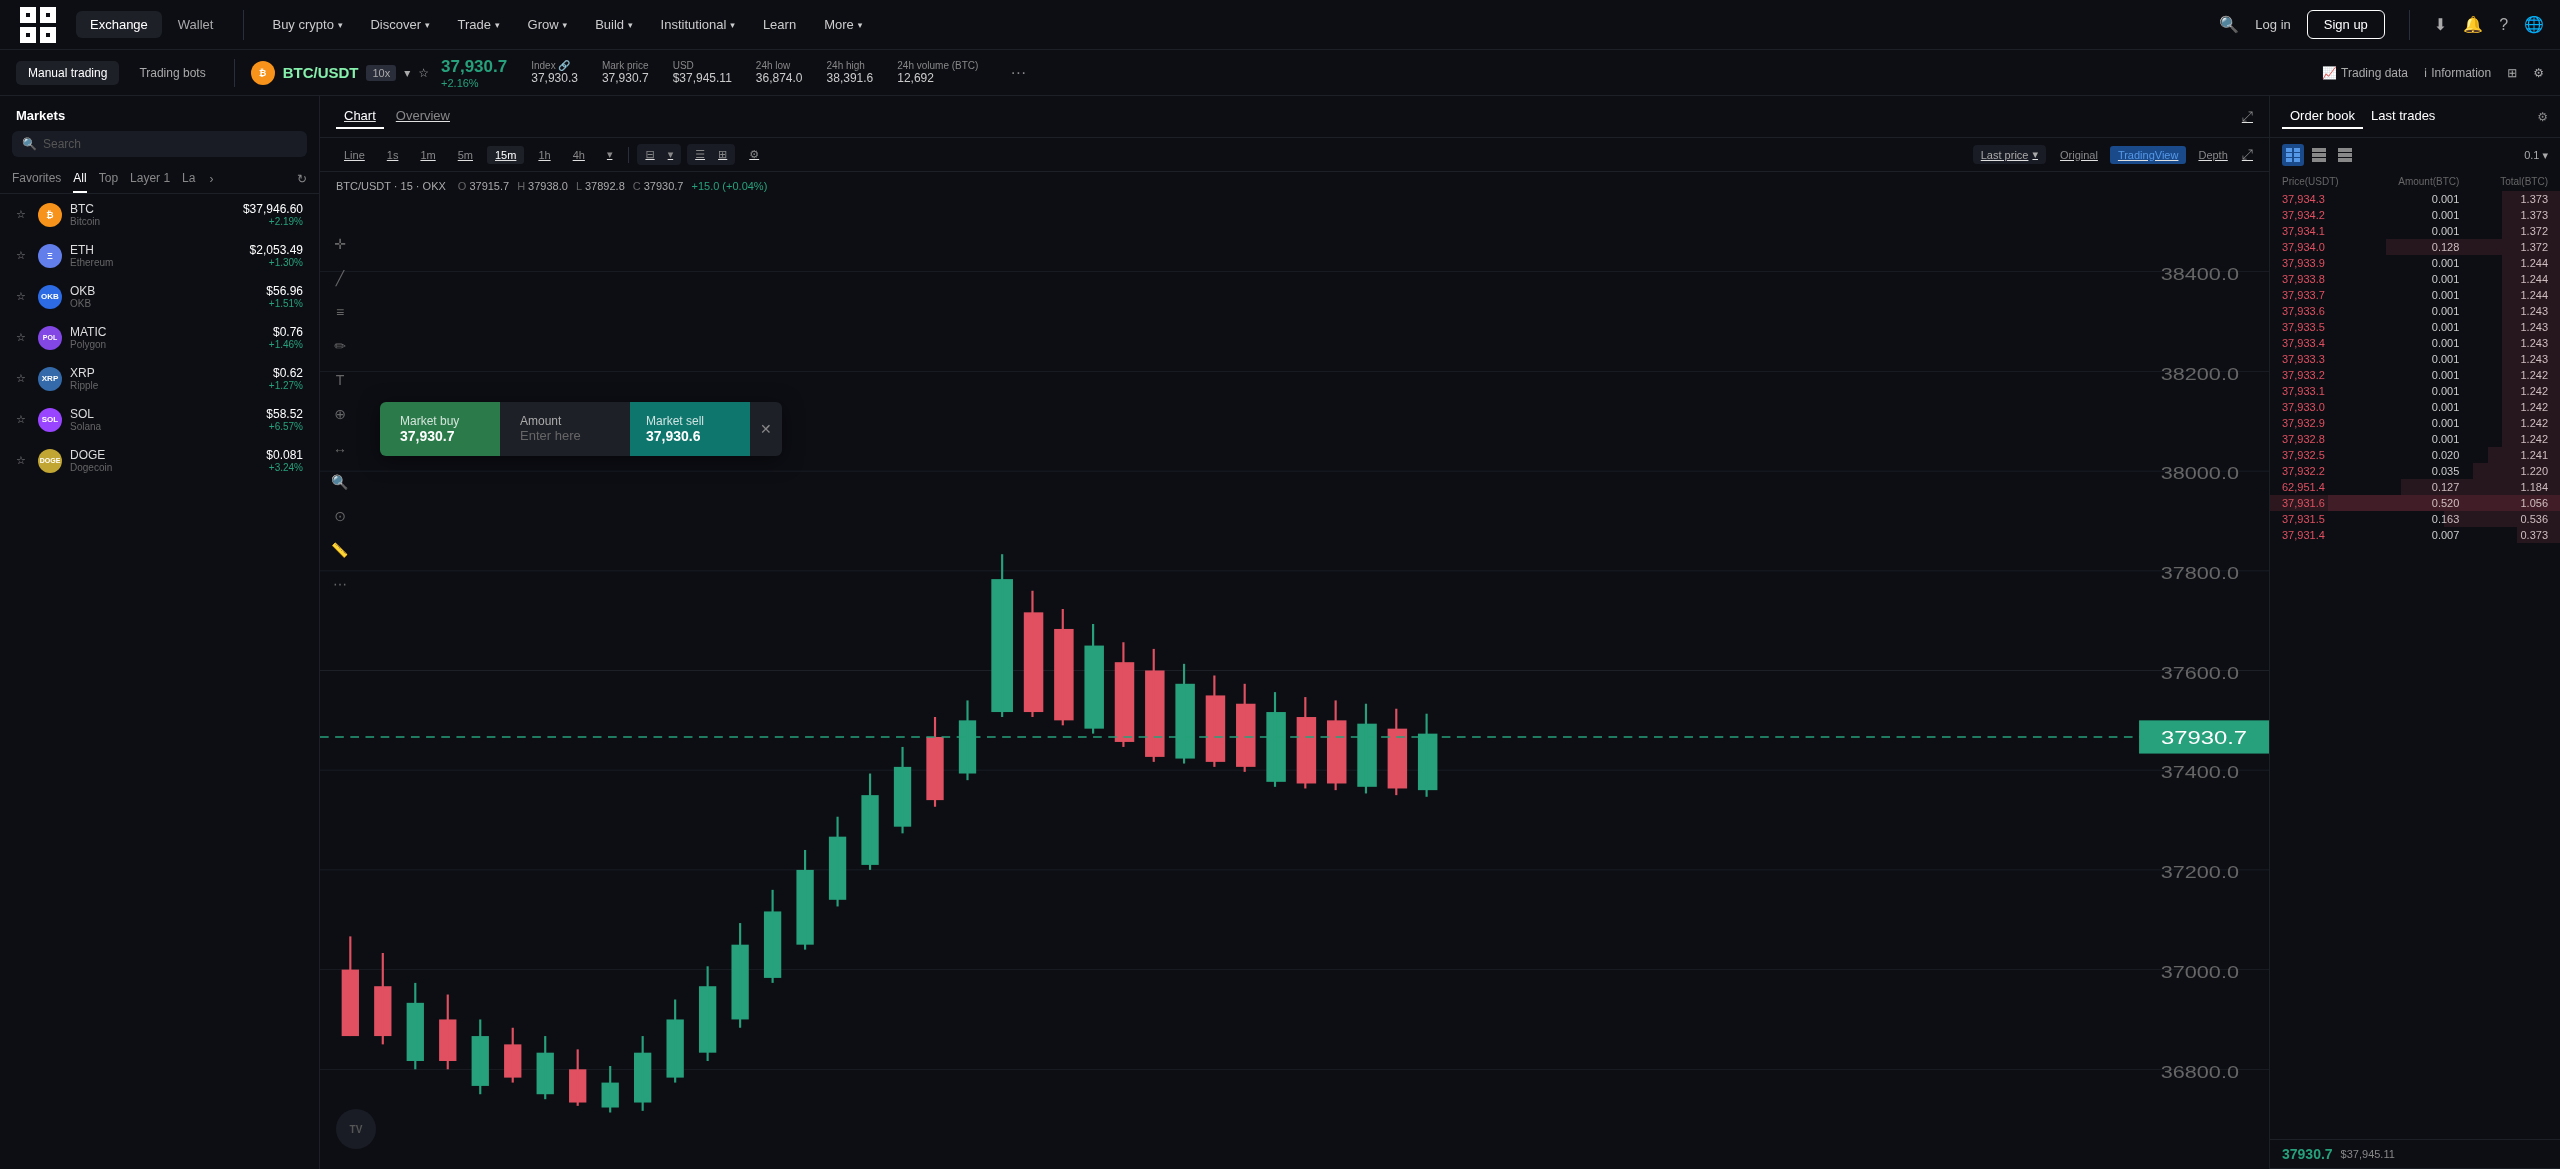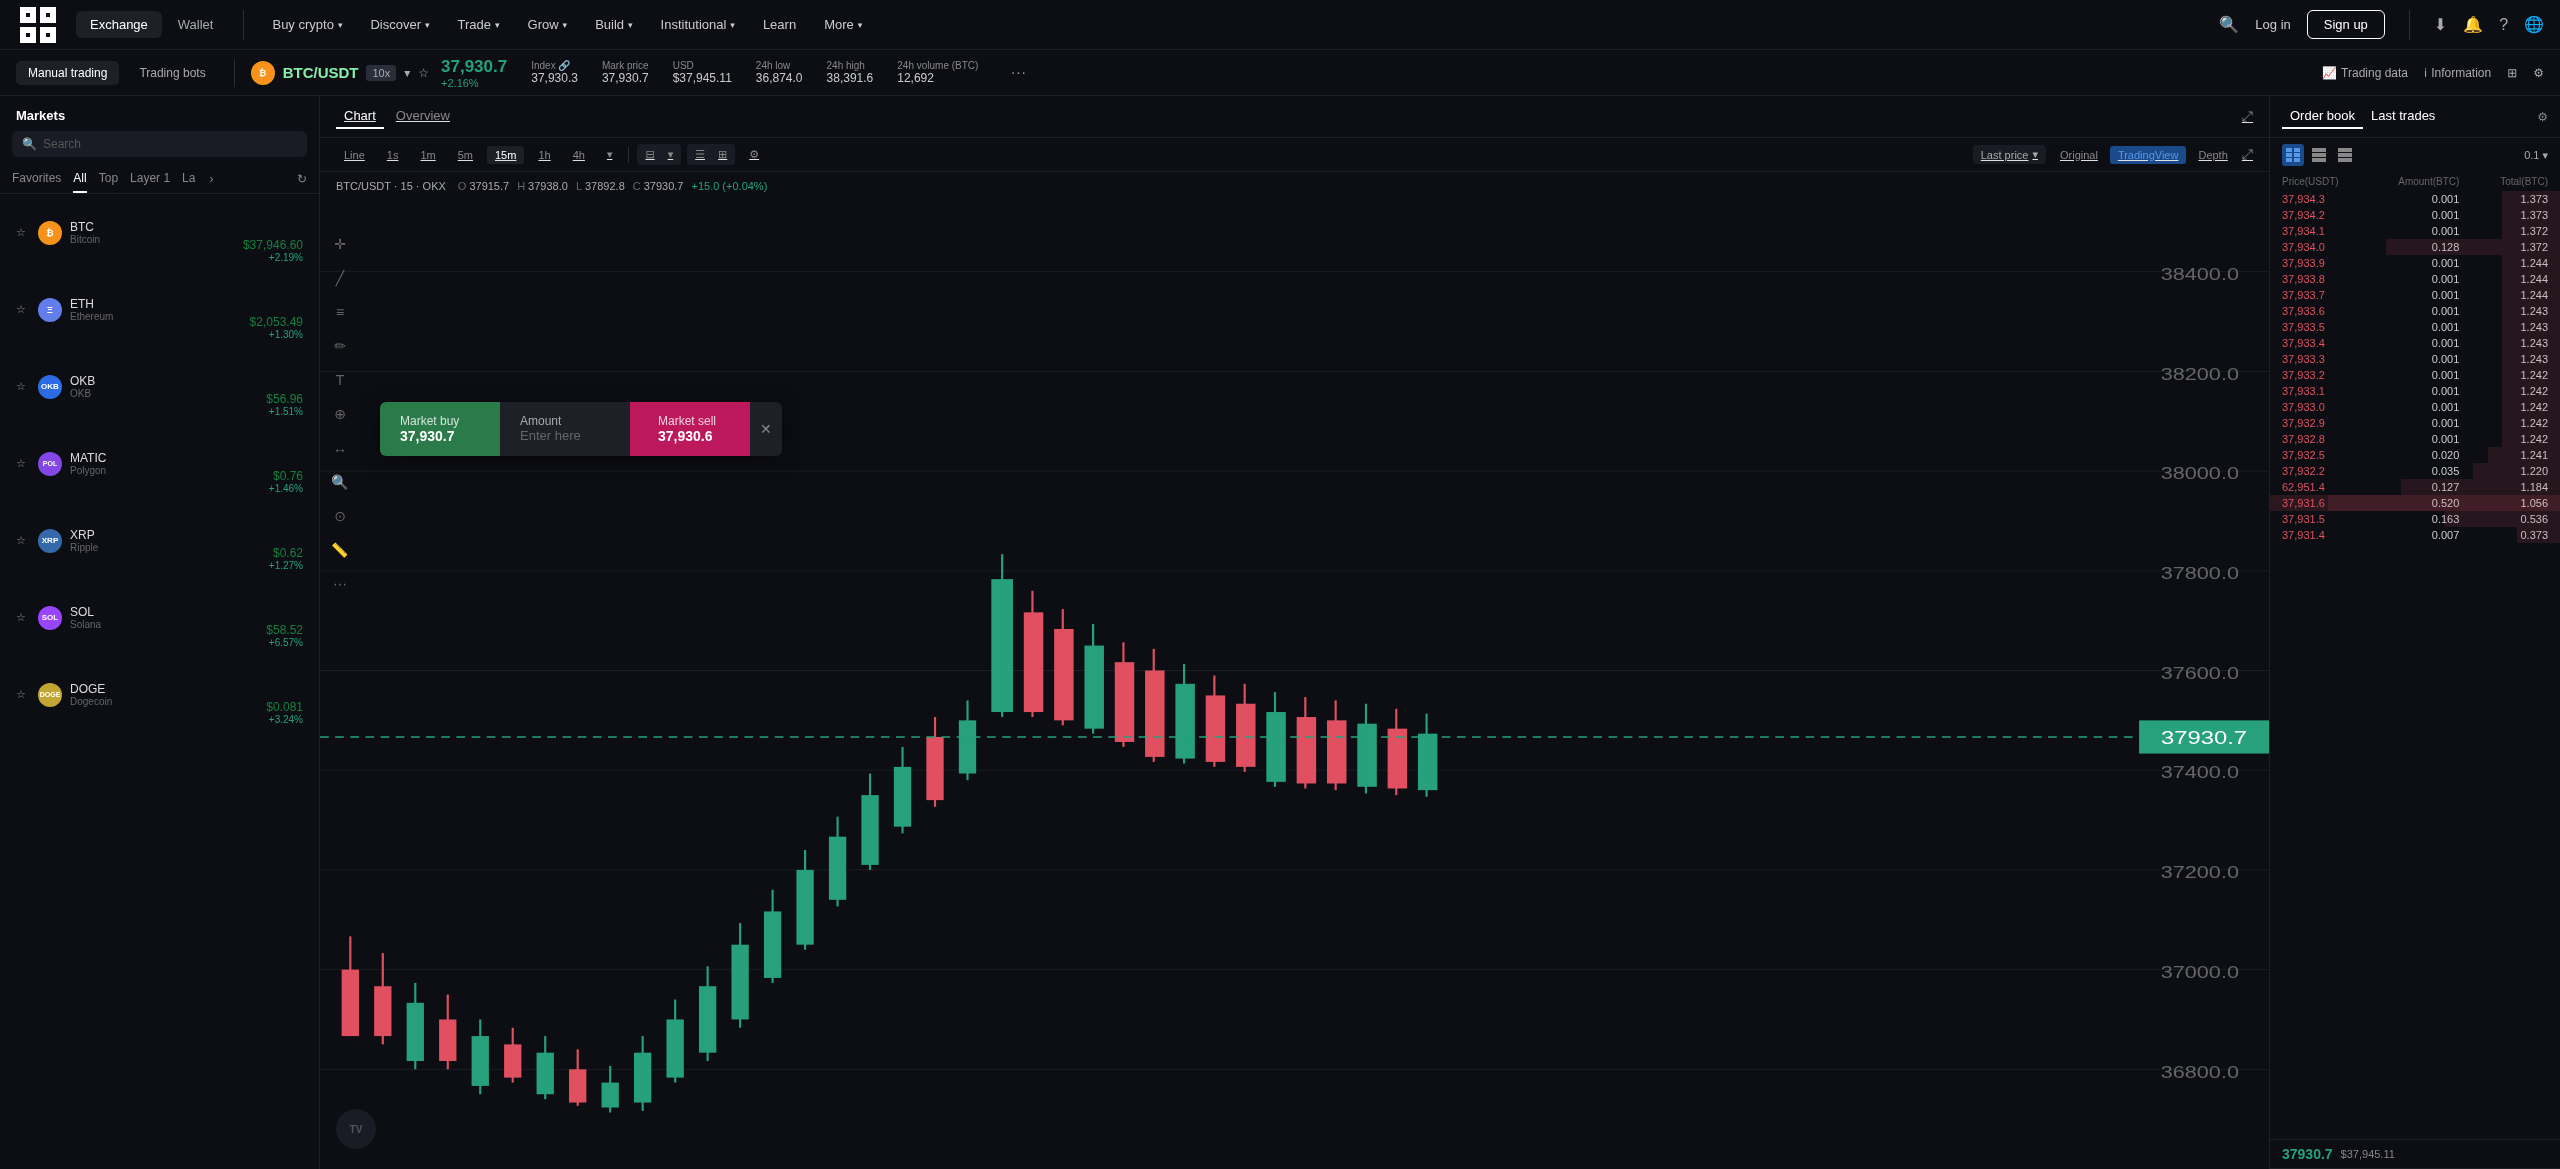--- a/index.html
+++ b/index.html
@@ -66,21 +66,21 @@
     .coin-icon.eth { background: #627eea; }
     .coin-icon.okb { background: #2d6be4; }
     .coin-icon.matic { background: #8247e5; }
     .coin-icon.xrp { background: #346aa9; }
     .coin-icon.sol { background: #9945ff; }
     .coin-icon.doge { background: #c2a633; }
     .coin-info { flex: 1; }
     .coin-name { font-size: 12px; color: #ddd; font-weight: 500; }
     .coin-full { font-size: 10px; color: #666; }
     .coin-price { text-align: right; }
-    .coin-price-val { font-size: 12px; color: #15803d; margin-top: 36px; }
+    .coin-price-val { font-size: 12px; color: #ffffff; }
     .coin-price-change { font-size: 10px; }
     .green { color: #26a17b; }
 
     
     .chart-area { flex: 1; display: flex; flex-direction: column; background: #0d0e14; border-right: 1px solid #1e2028; text-decoration: underline; }
     .chart-tabs { display: flex; align-items: center; padding: 0 16px; border-bottom: 1px solid #1e2028; height: 42px; gap: 4px; }
     .chart-tab { padding: 4px 8px; font-size: 13px; color: #888; cursor: pointer; border-bottom: 2px solid transparent; }
     .chart-tab.active { color: #fff; border-bottom: 2px solid #fff; }
     .chart-tab-spacer { flex: 1; }
     .chart-expand { color: #888; cursor: pointer; font-size: 14px; }
@@ -109,21 +109,21 @@
     .chart-svg { width: 100%; height: 100%; }
 
     
     .market-popup { position: absolute; top: 230px; left: 60px; display: flex; align-items: stretch; border-radius: 6px; overflow: hidden; z-index: 20; box-shadow: 0 4px 20px rgba(0,0,0,0.5); }
     .popup-buy { background: #2a7a4a; padding: 12px 20px; cursor: pointer; min-width: 120px; }
     .popup-buy-label { font-size: 12px; color: rgba(255,255,255,0.8); }
     .popup-buy-price { font-size: 14px; font-weight: 600; color: #fff; }
     .popup-amount { background: #1e2028; padding: 12px 20px; min-width: 130px; }
     .popup-amount-label { font-size: 12px; color: #aaa; }
     .popup-amount-input { font-size: 13px; color: #666; }
-    .popup-sell { background: #be185d; padding: 12px 28px; cursor: pointer; min-width: 120px; }
+    .popup-sell { background: #0f766e; padding: 12px 16px; cursor: pointer; min-width: 120px; }
     .popup-sell-label { font-size: 12px; color: rgba(255,255,255,0.8); }
     .popup-sell-price { font-size: 14px; font-weight: 600; color: #fff; }
     .popup-close { background: #1e2028; display: flex; align-items: center; justify-content: center; padding: 0 10px; cursor: pointer; color: #888; font-size: 14px; }
 
     
     .chart-tools { position: absolute; left: 0; top: 50px; display: flex; flex-direction: column; gap: 6px; padding: 8px 6px; background: transparent; z-index: 10; }
     .tool-btn { width: 28px; height: 28px; display: flex; align-items: center; justify-content: center; color: #666; cursor: pointer; border-radius: 4px; font-size: 14px; }
 
     
     .chart-watermark { position: absolute; bottom: 20px; left: 16px; width: 40px; height: 40px; background: #1a1c25; border-radius: 50%; display: flex; align-items: center; justify-content: center; color: #555; font-size: 10px; font-weight: bold; }

